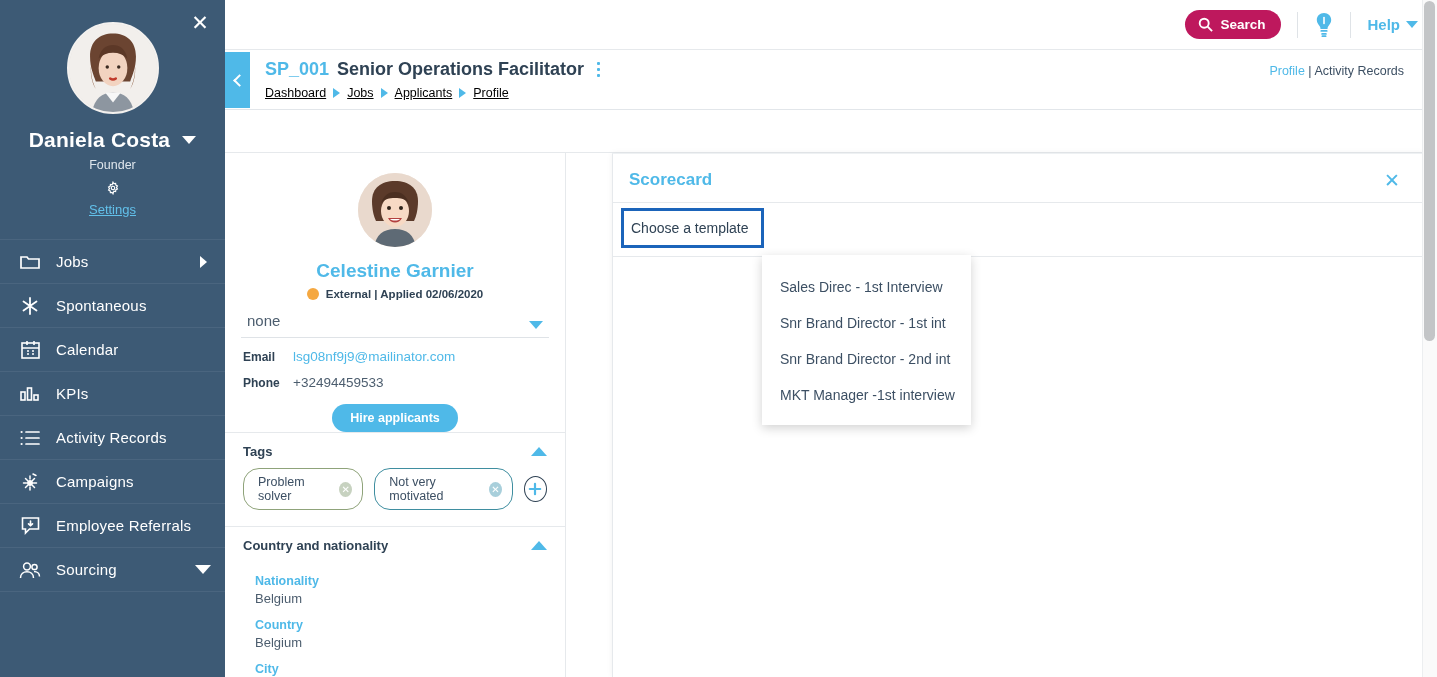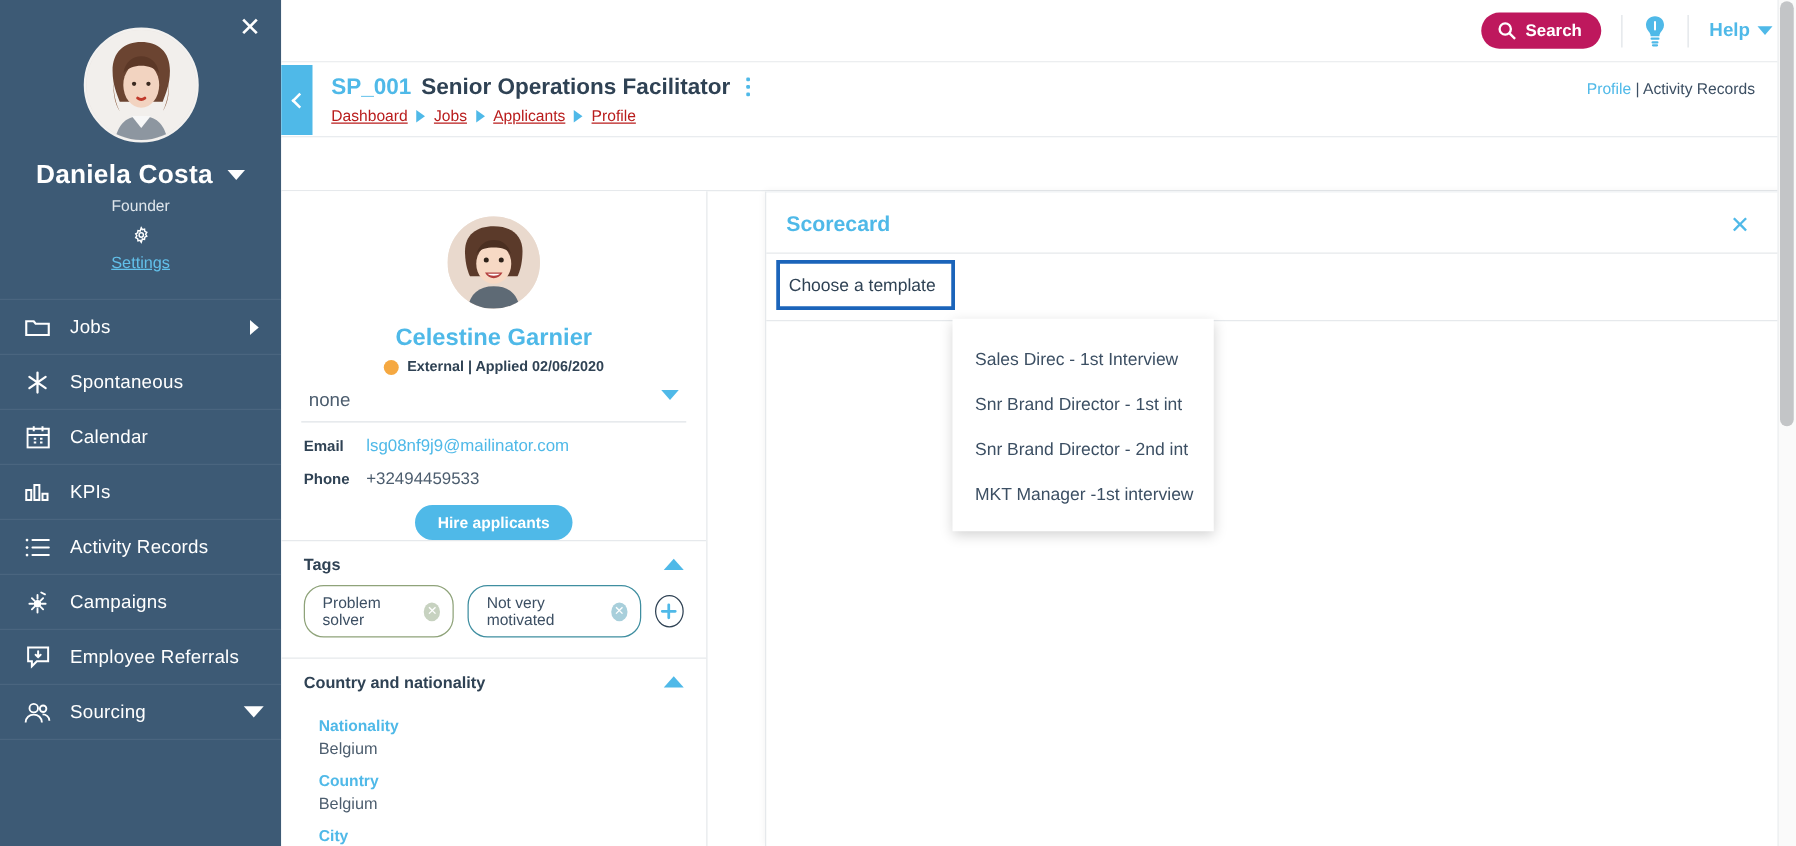--- a/index.html
+++ b/index.html
@@ -89,21 +89,21 @@
     width:9px;height:9px;border-left:2.5px solid #fff;border-bottom:2.5px solid #fff;
     transform: rotate(45deg); margin-left:3px;
   }
   .title-block { position:absolute; left:40px; top:9px; }
   .job-title-row { display:flex; align-items:center; gap:8px; }
   .job-code { color:#4fb9e8; font-size:18px; font-weight:700; }
   .job-name { color:#2f4254; font-size:18px; font-weight:700; }
   .kebab { display:flex; flex-direction:column; gap:3px; cursor:pointer; padding:2px 5px;}
   .kebab i { width:3px;height:3px;background:#4fb9e8;border-radius:1px;display:block;}
   .breadcrumb { display:flex; align-items:center; gap:7px; margin-top:6px; }
-  .crumb { font-size:12.5px; color:#b91c1c; text-decoration:underline; cursor:pointer; }
+  .crumb { font-size:12.5px; color:#000000; text-decoration:underline; cursor:pointer; }
   .crumb-sep { width:0;height:0;border-top:5px solid transparent;border-bottom:5px solid transparent;border-left:7px solid #4fb9e8;}
   .header-right { position:absolute; right:33px; top:64px; font-size:12.5px; color:#3c4f63; }
   .header-right .lnk { color:#4fb9e8; cursor:pointer; }
   .header-right .cur { color:#3c4f63; cursor:pointer; }
 
   
   .actions-row {
     position:absolute; left:225px; top:110px; width:1363px; height:43px;
     background:#fff; border-bottom:1px solid #e6e9ec;
   }
@@ -122,21 +122,21 @@
   }
   .cand-avatar {
     width:74px;height:74px;border-radius:50%;margin:20px auto 0;overflow:hidden;background:#f0e6de;
   }
   .cand-avatar svg { display:block; width:100%; height:100%; }
   .cand-name { text-align:center; color:#4fb9e8; font-size:19px; font-weight:700; margin-top:13px;}
   .cand-meta { display:flex; align-items:center; justify-content:center; gap:7px; margin-top:6px; }
   .dot-orange { width:12px;height:12px;border-radius:50%;background:#f5a841;display:block;}
   .cand-meta-text { font-size:11.5px; font-weight:700; color:#2f4254; }
   .stage-select {
-    margin:12px 16px 0; display:flex; align-items:flex-start; justify-content:space-between;
+    margin:12px 16px 0; display:flex; align-items:flex-end; justify-content:space-between;
     border-bottom:1px solid #dfe3e7; padding:0 6px 8px; cursor:pointer;gap:17px;
   }
   .stage-value { font-size:15px; color:#4c5d6e; }
   .stage-caret { width:0;height:0;border-left:7px solid transparent;border-right:7px solid transparent;border-top:8px solid #4fb9e8;}
   .kv { display:flex; align-items:baseline; gap:10px; margin:11px 0 0 18px; }
   .kv-key { font-size:12px; font-weight:700; color:#2f4254; min-width:40px;}
   .kv-val-link { font-size:13.5px; color:#4fb9e8; cursor:pointer;}
   .kv-val { font-size:13.5px; color:#4c5d6e; }
   .hire-btn {
     display:block; margin:14px auto 0; background:#4fb9e8; color:#fff;

